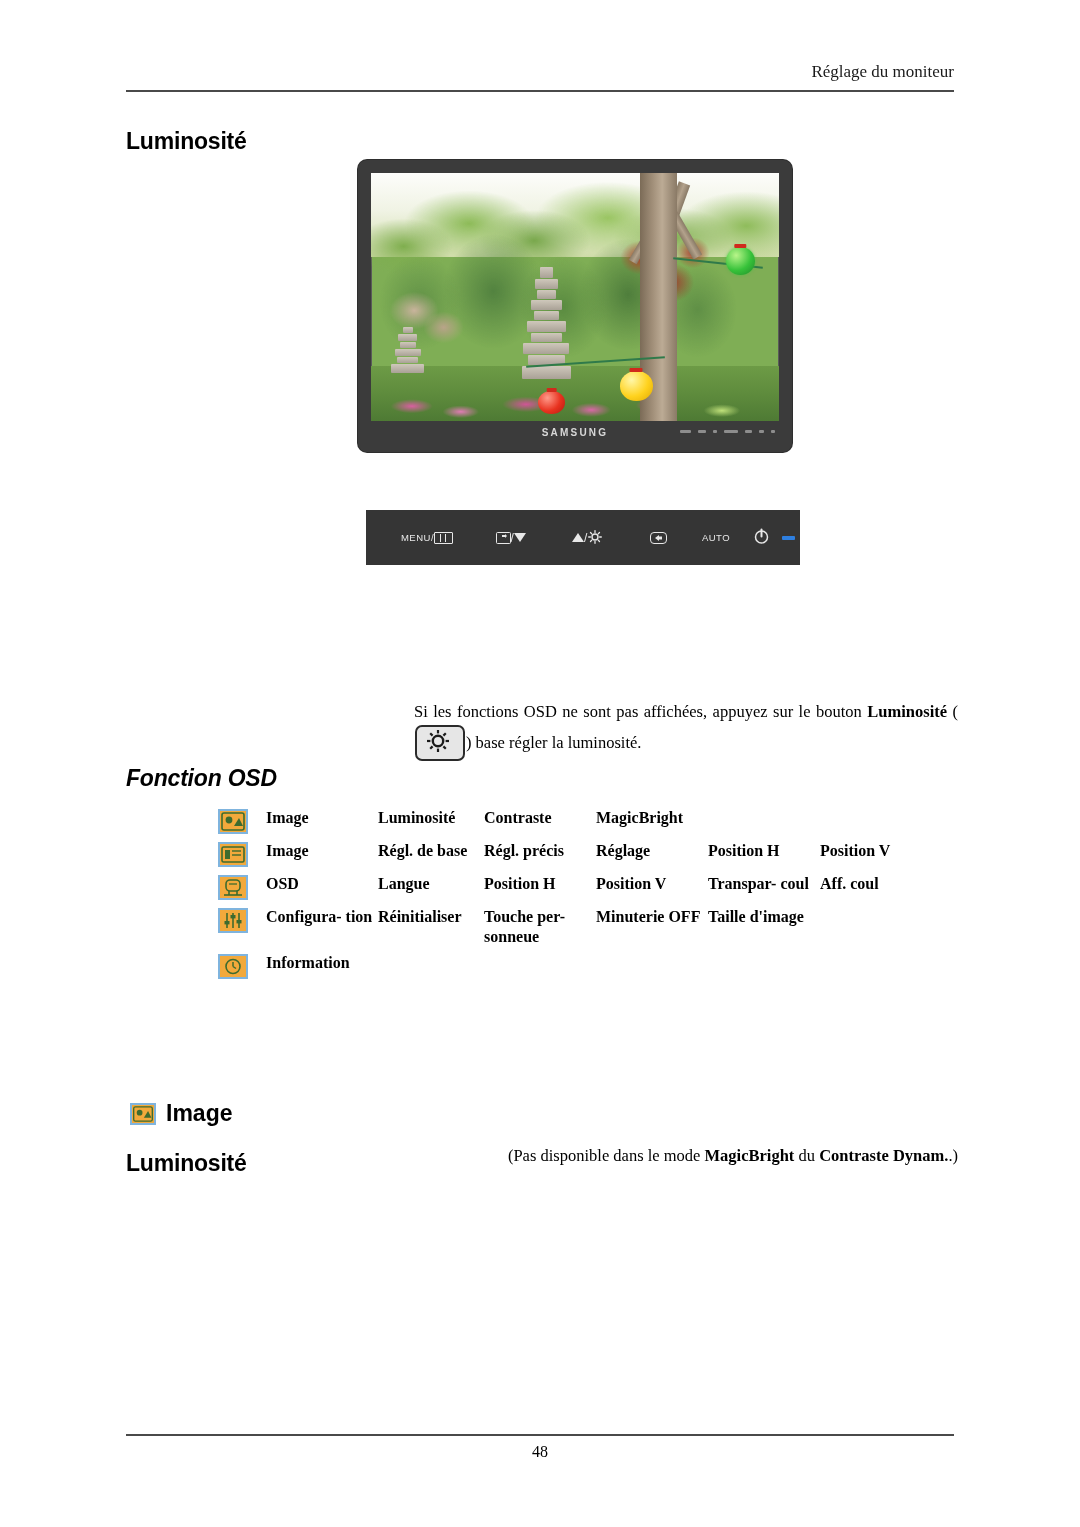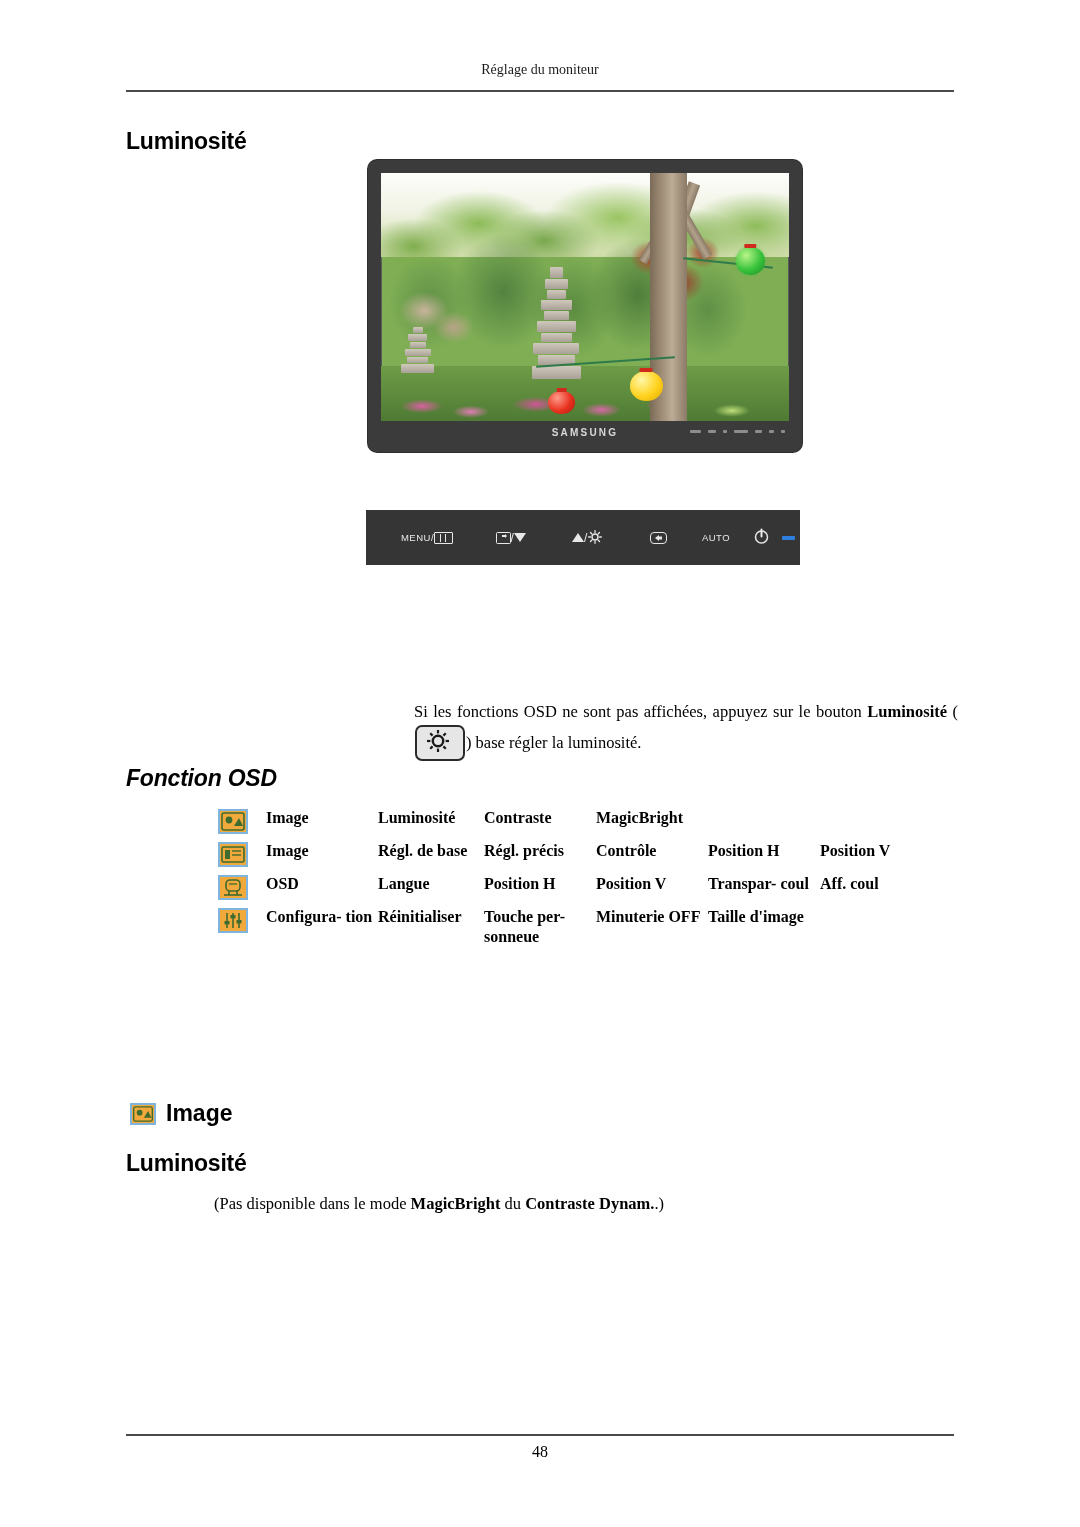--- a/index.html
+++ b/index.html
@@ -15,23 +15,23 @@
     color: #000000;
     overflow: hidden;
   }
 
   
   .page-header {
     position: absolute;
     left: 126px;
     top: 62px;
     width: 828px;
-    text-align: center;
+    text-align: right;
     font-family: "Liberation Serif", serif;
-    font-size: 14px;
+    font-size: 17px;
     color: #1a1a1a;
   }
   .header-rule {
     position: absolute;
     left: 126px;
     top: 90px;
     width: 828px;
     height: 2px;
     background: #4a4a4a;
   }
@@ -59,21 +59,21 @@
   }
   .h-image-row .h-label {
     font-family: "Liberation Sans", sans-serif;
     font-weight: bold;
     font-size: 23px;
   }
 
   
   .monitor {
     position: absolute;
-    left: 368px;
+    left: 358px;
     top: 160px;
     width: 434px;
     height: 292px;
     background: #3b3b3b;
     border-radius: 9px;
     box-sizing: border-box;
     padding: 13px 13px 0 13px;
     box-shadow: 0 0 0 1px #2e2e2e;
   }
   .monitor-screen {
@@ -295,21 +295,21 @@
   
   .para {
     position: absolute;
     font-family: "Liberation Serif", serif;
     font-size: 16.5px;
     line-height: 1.5;
     color: #000;
     text-align: justify;
   }
   #para-brightness { left: 414px; top: 700px; width: 544px; }
-  #para-magicbright { left: 214px; top: 1192px; width: 744px; text-align: left; }
+  #para-magicbright { left: 214px; top: 1144px; width: 744px; text-align: right; }
 
   .inline-btn {
     display: inline-block;
     vertical-align: -7px;
     width: 46px;
     height: 32px;
     margin: 0 1px;
     border: 2px solid #2a2a2a;
     border-radius: 7px;
     background: #e6e6e6;
@@ -559,21 +559,21 @@
           <rect x="2" y="3" width="22" height="15" rx="1.5" fill="none" stroke="#3e6b2e" stroke-width="1.6"></rect>
           <rect x="5" y="6" width="5" height="9" fill="#3e6b2e"></rect>
           <line x1="12" y1="7" x2="21" y2="7" stroke="#3e6b2e" stroke-width="1.4"></line>
           <line x1="12" y1="11" x2="21" y2="11" stroke="#3e6b2e" stroke-width="1.4"></line>
         </svg>
       </span>
     </div>
     <div class="osd-name">Image</div>
     <div class="osd-c1">Régl. de base</div>
     <div class="osd-c2">Régl. précis</div>
-    <div class="osd-c3">Contrôle</div>
+    <div class="osd-c3">Réglage</div>
     <div class="osd-c4">Position H</div>
     <div class="osd-c5">Position V</div>
   </div>
 
   <div class="osd-row">
     <div class="osd-icon-cell">
       <span class="osd-icon">
         <svg viewBox="0 0 26 21">
           <rect x="6" y="3" width="14" height="11" rx="4" fill="none" stroke="#3e6b2e" stroke-width="1.6"></rect>
           <line x1="9" y1="14" x2="9" y2="18" stroke="#3e6b2e" stroke-width="1.6"></line>
@@ -607,20 +607,37 @@
       </span>
     </div>
     <div class="osd-name">Configura- tion</div>
     <div class="osd-c1">Réinitialiser</div>
     <div class="osd-c2">Touche per- sonneue</div>
     <div class="osd-c3">Minuterie OFF</div>
     <div class="osd-c4">Taille d'image</div>
     <div class="osd-c5"></div>
   </div>
 
+  <div class="osd-row">
+    <div class="osd-icon-cell">
+      <span class="osd-icon">
+        <svg viewBox="0 0 26 21">
+          <circle cx="13" cy="10.5" r="7" fill="none" stroke="#3e6b2e" stroke-width="1.6"></circle>
+          <line x1="13" y1="6" x2="13" y2="10.5" stroke="#3e6b2e" stroke-width="1.5"></line>
+          <line x1="13" y1="10.5" x2="16" y2="12.5" stroke="#3e6b2e" stroke-width="1.5"></line>
+        </svg>
+      </span>
+    </div>
+    <div class="osd-name">Information</div>
+    <div class="osd-c1"></div>
+    <div class="osd-c2"></div>
+    <div class="osd-c3"></div>
+    <div class="osd-c4"></div>
+    <div class="osd-c5"></div>
+  </div>
 </div>
 
 <div class="h-image-row">
   <span class="osd-icon" style="width:26px;height:22px">
     <svg viewBox="0 0 26 21">
       <rect x="2" y="2" width="22" height="17" rx="2" fill="none" stroke="#3e6b2e" stroke-width="1.6"></rect>
       <circle cx="9" cy="9" r="3.4" fill="#3e6b2e"></circle>
       <polygon points="14,15 19,7 23,15" fill="#3e6b2e"></polygon>
     </svg>
   </span>

